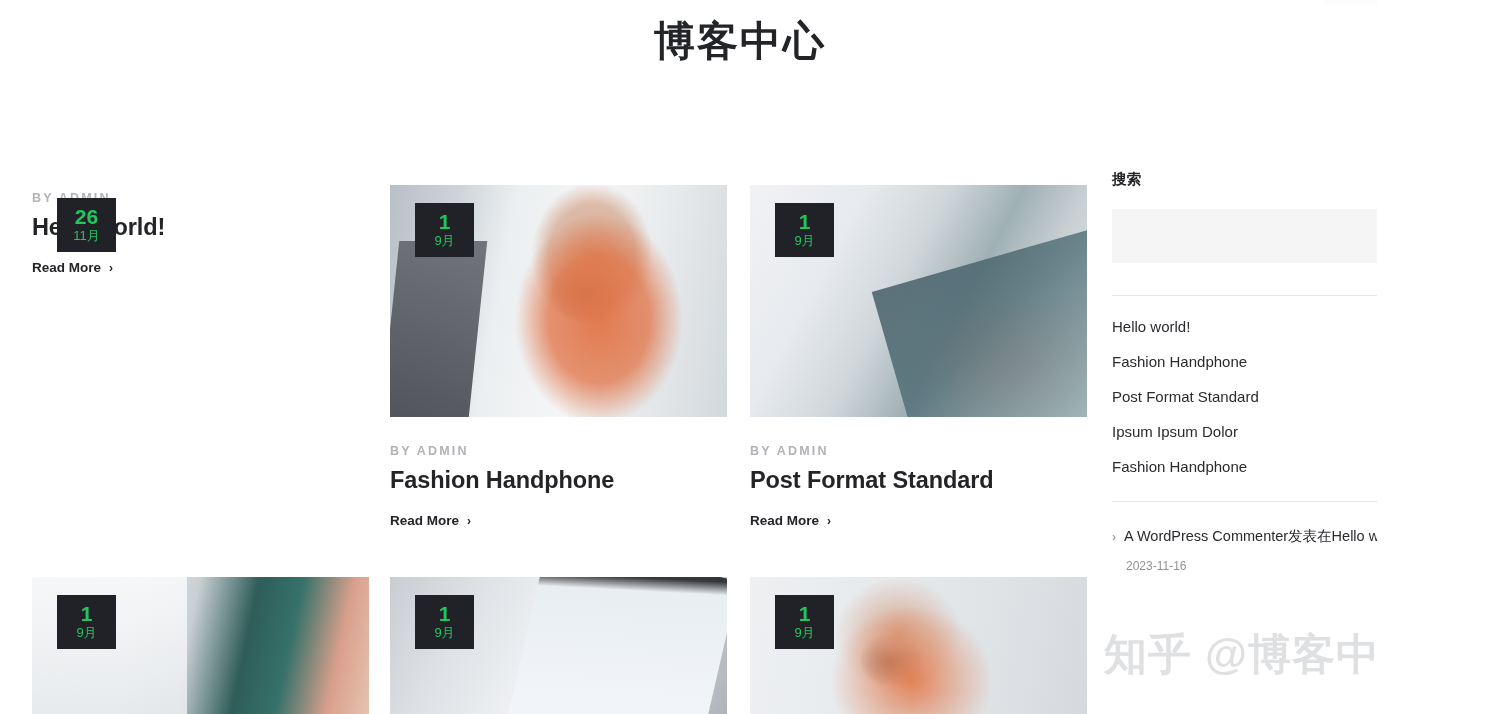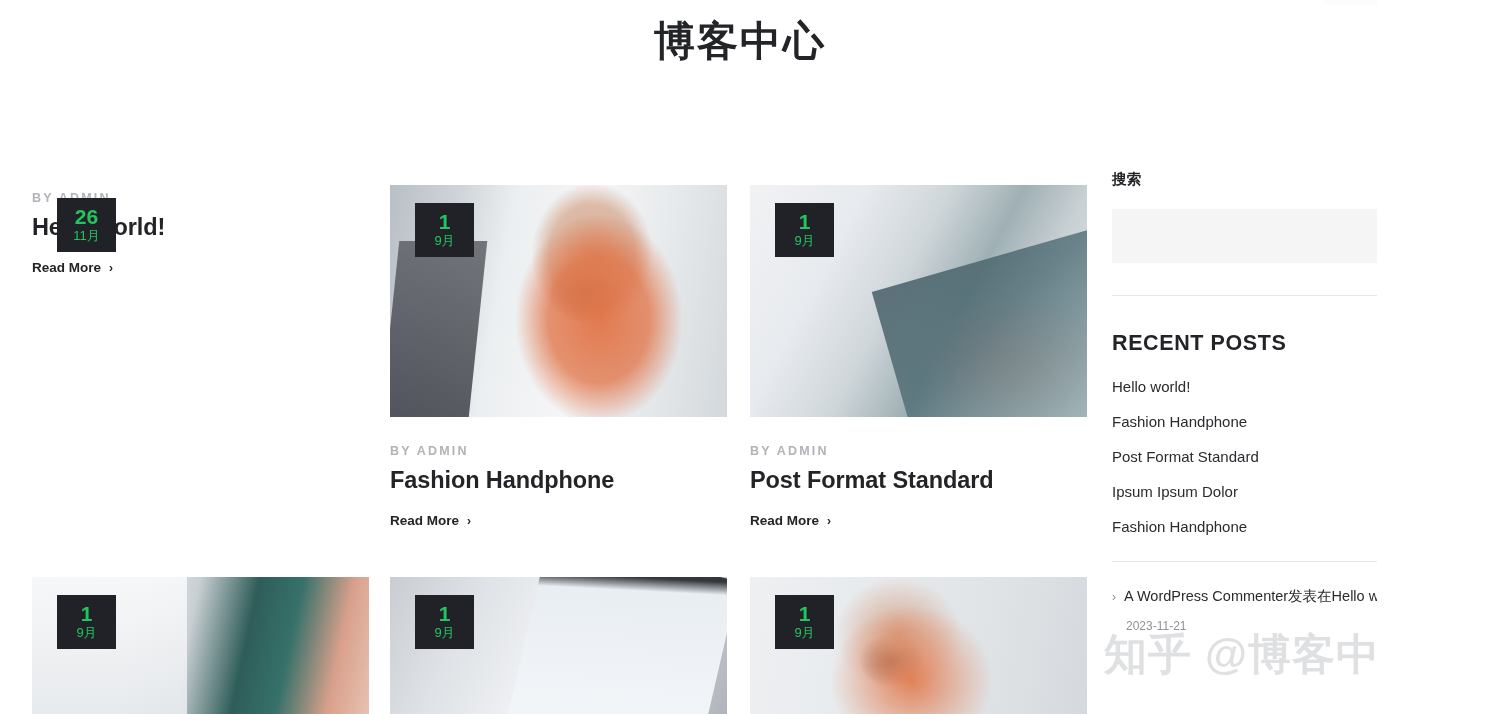--- a/index.html
+++ b/index.html
@@ -274,35 +274,34 @@
 
     <div class="widget-label">搜索</div>
 
     <div class="search-box">
       <input class="search-input" type="text" placeholder="" style="">
       <button class="search-submit">搜索</button>
     </div>
 
     <div class="hr hr-1"></div>
 
-    <div class="widget-title">RECENT POSTS</div>
     <ul class="post-list">
       <li><a>Hello world!</a></li>
       <li><a>Fashion Handphone</a></li>
       <li><a>Post Format Standard</a></li>
       <li><a>Ipsum Ipsum Dolor</a></li>
       <li><a>Fashion Handphone</a></li>
     </ul>
 
     <div class="hr hr-2"></div>
 
 
     <div class="comment-row">
       <span class="bullet">›</span>
       <span class="comment-author">A WordPress Commenter发表在Hello world!</span>
     </div>
-    <div class="comment-date">2023-11-21</div>
+    <div class="comment-date">2023-11-16</div>
 
   </aside>
 
   <div class="watermark">知乎 @博客中心</div>
 
 </div>
 
 </body></html>

